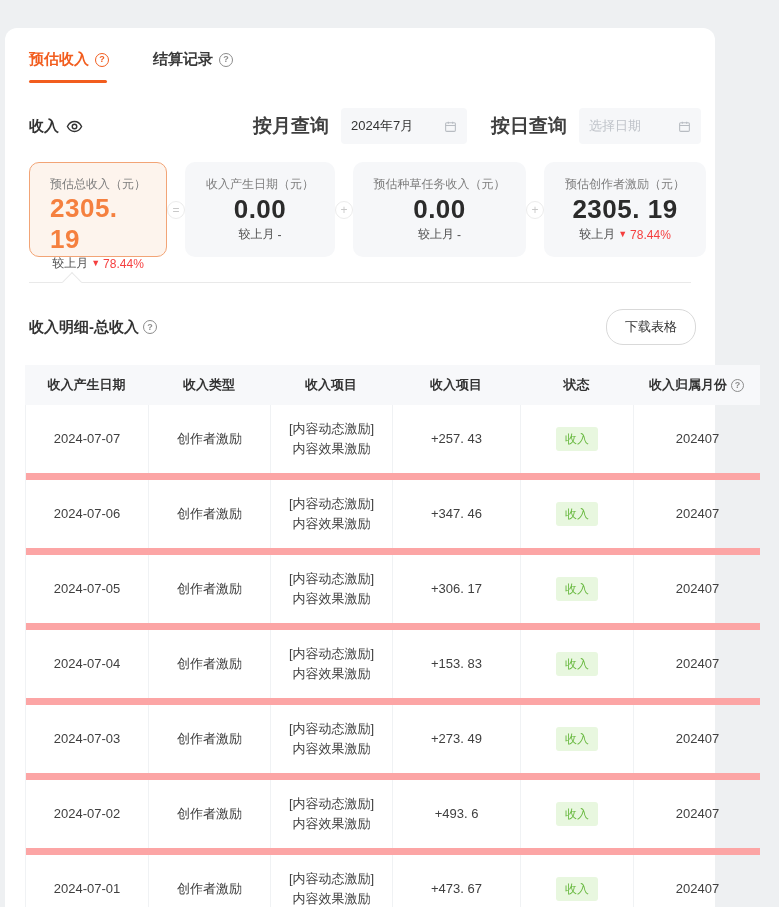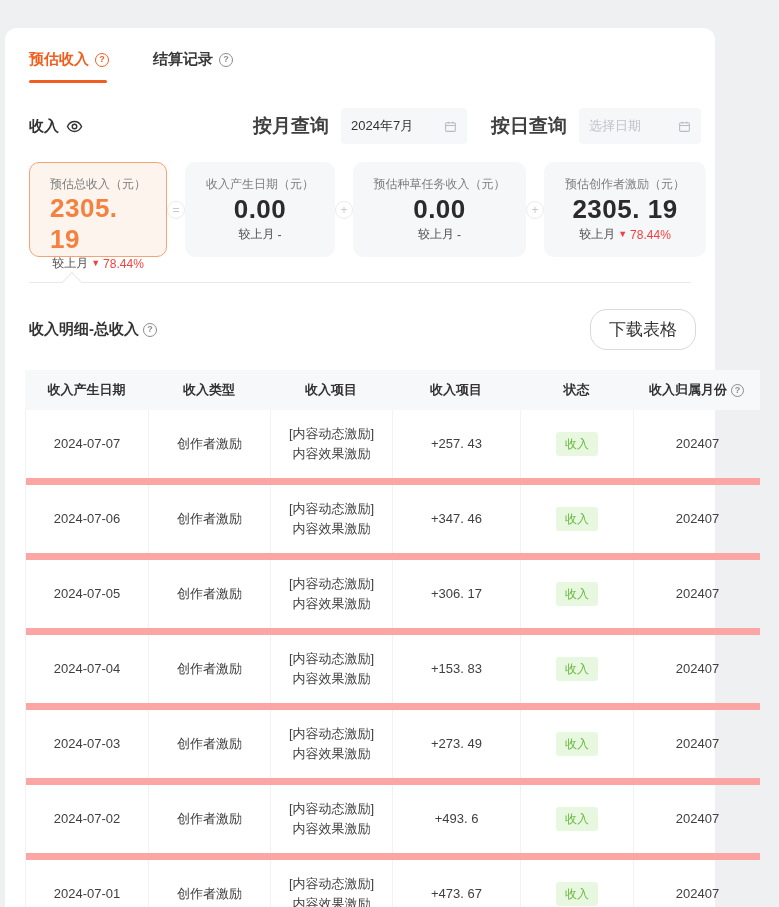--- a/index.html
+++ b/index.html
@@ -78,21 +78,21 @@
     transform: rotate(45deg);
   }
   
   .detail-head {
     display: flex; align-items: center; justify-content: space-between;
     margin: 26px 19px 0 24px;
   }
   .detail-title { display: flex; align-items: center; gap: 4px; font-size: 15px; font-weight: 700; color: #333; }
   .download-btn {
     background: #fff; border: 1px solid #d9d9d9; border-radius: 17px;
-    font-size: 17px; color: #333; padding: 8px 18px; cursor: pointer;
+    font-size: 13px; color: #333; padding: 8px 18px; cursor: pointer;
     font-family: inherit;
   }
   
   .table { margin: 20px 19px 0 20px; width: 735px; }
   .t-row { display: grid; grid-template-columns: 123px 122px 122px 128px 113px 127px; }
   .t-head { background: #f7f8fa; height: 40px; }
   .t-head .cell {
     display: flex; align-items: center; justify-content: center; gap: 4px;
     font-size: 13px; font-weight: 700; color: #333;
   }

